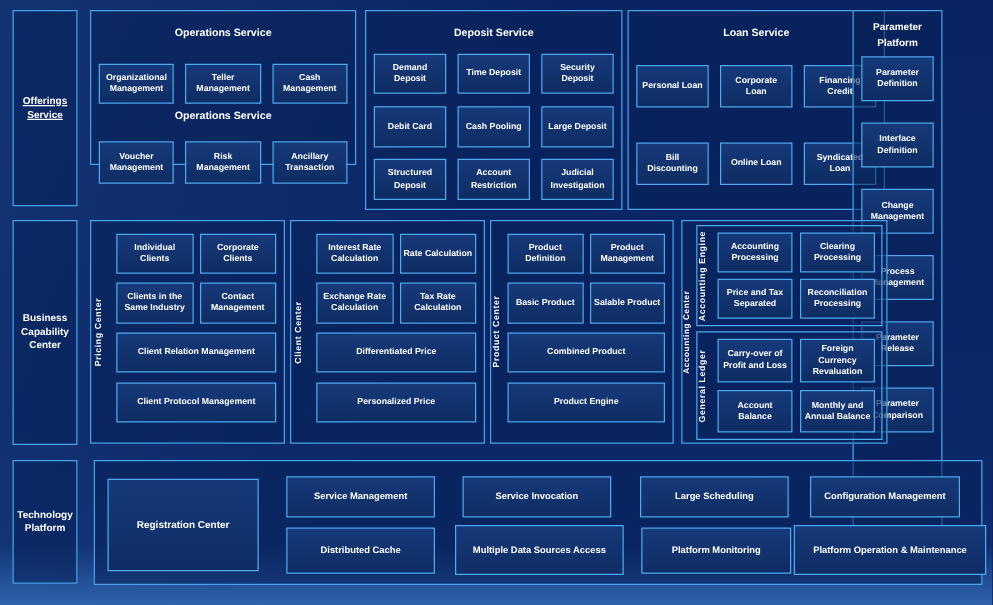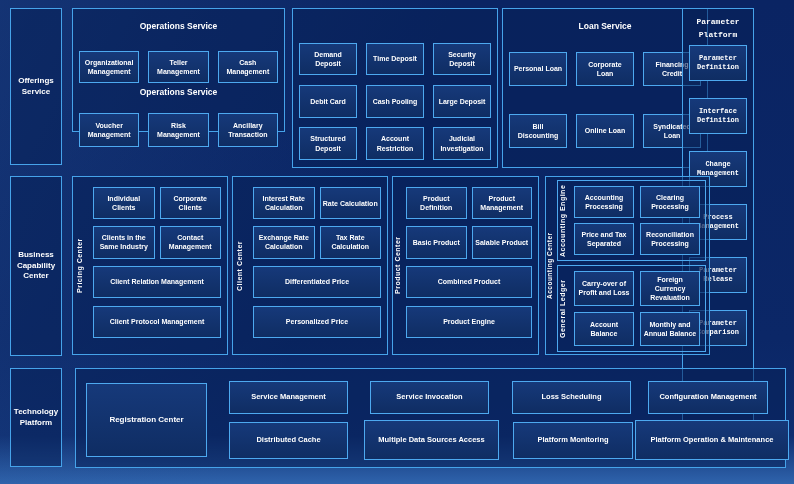--- a/index.html
+++ b/index.html
@@ -50,40 +50,41 @@
     align-items:center;gap:17px;}
   .pp-box{width:56px;height:34px;flex:none;border:1px solid #4da9f0;
     background:linear-gradient(180deg,#16397a,#0f2d63);display:flex;align-items:center;
     justify-content:center;text-align:center;font-weight:bold;font-size:7px;line-height:1.3;}
 </style>
 </head>
 <body>
 
 <div class="canvas">
 
-  <div class="railbox" style="left:10px;top:8px;width:52px;height:157px;">Offerings Service</div>
+  <div class="railbox" style="left:10px;top:8px;width:52px;height:157px;text-decoration:underline;">Offerings Service</div>
   <div class="railbox" style="left:10px;top:176px;width:52px;height:180px;">Business Capability Center</div>
   <div class="railbox" style="left:10px;top:368px;width:52px;height:99px;">Technology Platform</div>
 
   <div class="panel" style="left:72px;top:8px;width:213px;height:124px;">
     <div class="ptitle" style="top:12px;">Operations Service</div>
     <div class="row" style="top:42px;height:32px;">
       <div class="box">Organizational Management</div>
       <div class="box">Teller Management</div>
       <div class="box">Cash Management</div>
     </div>
     <div class="ptitle" style="top:78px;">Operations Service</div>
     <div class="row" style="top:104px;height:34px;">
       <div class="box">Voucher Management</div>
       <div class="box">Risk Management</div>
       <div class="box">Ancillary Transaction</div>
     </div>
   </div>
 
   <div class="panel" style="left:292px;top:8px;width:206px;height:160px;">
+    <div class="ptitle" style="top:12px;">Deposit Service</div>
     <div class="row" style="top:34px;height:32px;">
       <div class="box">Demand Deposit</div>
       <div class="box">Time Deposit</div>
       <div class="box">Security Deposit</div>
     </div>
     <div class="row" style="top:76px;height:33px;">
       <div class="box">Debit Card</div>
       <div class="box">Cash Pooling</div>
       <div class="box">Large Deposit</div>
     </div>
@@ -101,21 +102,21 @@
       <div class="box">Corporate Loan</div>
       <div class="box">Financing Credit</div>
     </div>
     <div class="row" style="top:105px;height:34px;">
       <div class="box">Bill Discounting</div>
       <div class="box">Online Loan</div>
       <div class="box">Syndicated Loan</div>
     </div>
   </div>
 
-  <div class="panel" style="left:682px;top:8px;width:72px;height:420px;font-family:Liberation Mono, monospace;">
+  <div class="panel" style="left:682px;top:8px;width:72px;height:420px;">
     <div class="ptitle" style="top:7px;padding:0 10px;font-size:8px;line-height:1.6;">Parameter Platform</div>
     <div class="pp-items">
       <div class="pp-box">Parameter Definition</div>
       <div class="pp-box">Interface Definition</div>
       <div class="pp-box">Change Management</div>
       <div class="pp-box">Process Management</div>
       <div class="pp-box">Parameter Release</div>
       <div class="pp-box">Parameter Comparison</div>
     </div>
   </div>
@@ -210,21 +211,21 @@
         </div>
       </div>
     </div>
   </div>
 
   <div class="panel" style="left:75px;top:368px;width:711px;height:100px;">
     <div class="abox" style="left:10px;top:14px;width:121px;height:74px;font-size:8px;">Registration Center</div>
 
     <div class="abox" style="left:153px;top:12px;width:119px;height:33px;">Service Management</div>
     <div class="abox" style="left:294px;top:12px;width:119px;height:33px;">Service Invocation</div>
-    <div class="abox" style="left:436px;top:12px;width:119px;height:33px;">Loss Scheduling</div>
+    <div class="abox" style="left:436px;top:12px;width:119px;height:33px;">Large Scheduling</div>
     <div class="abox" style="left:572px;top:12px;width:120px;height:33px;">Configuration Management</div>
 
     <div class="abox" style="left:288px;top:51px;width:135px;height:40px;">Multiple Data Sources Access</div>
     <div class="abox" style="left:153px;top:53px;width:119px;height:37px;">Distributed Cache</div>
     <div class="abox" style="left:559px;top:51px;width:154px;height:40px;">Platform Operation &amp; Maintenance</div>
     <div class="abox" style="left:437px;top:53px;width:120px;height:37px;">Platform Monitoring</div>
   </div>
 
 </div>
 

